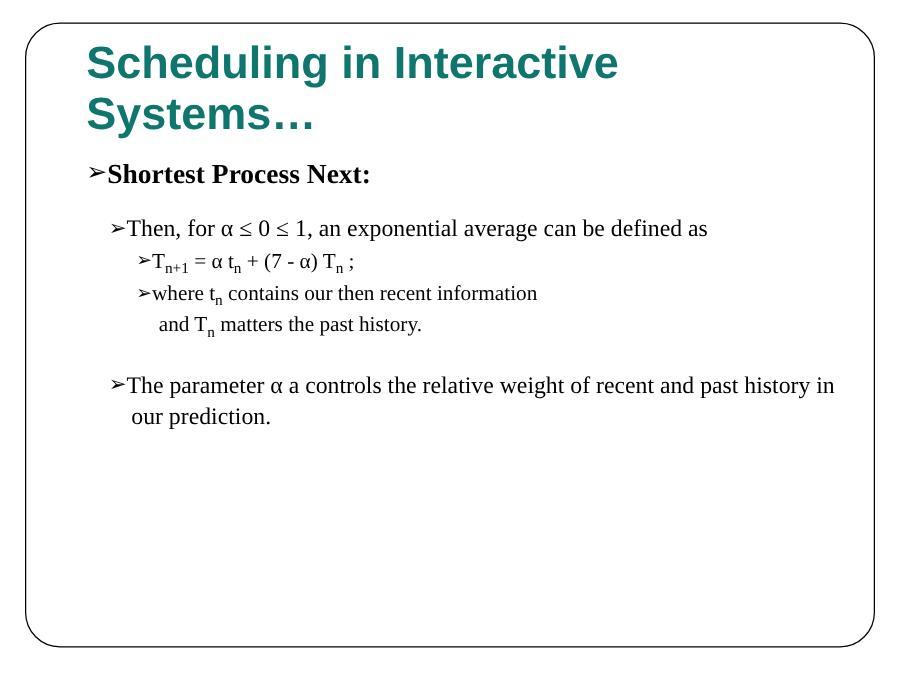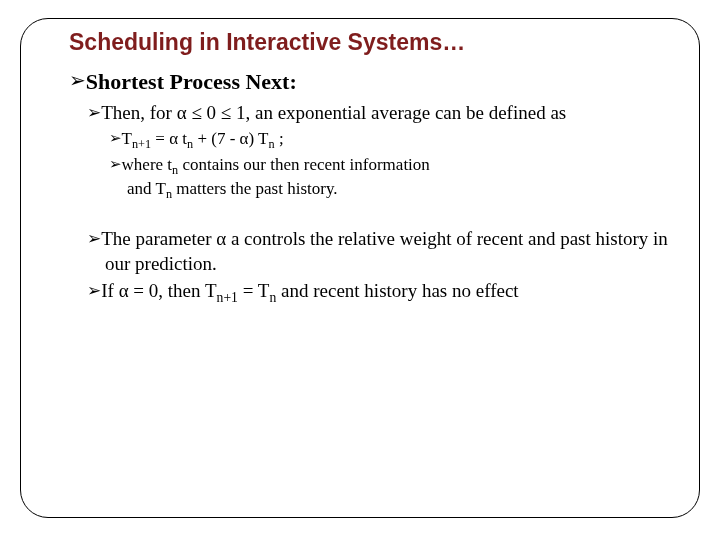--- a/index.html
+++ b/index.html
@@ -15,30 +15,30 @@
     width: 680px;
     height: 500px;
     margin: 18px auto 0 auto;
     border: 1.5px solid #000;
     border-radius: 28px;
     padding: 10px 30px 10px 48px;
     position: relative;
   }
   .title {
     font-family: Arial, Helvetica, sans-serif;
-    font-size: 23px;
+    font-size: 36px;
     font-weight: bold;
-    color: #7f1d1d;
+    color: #0f766e;
     line-height: 1.15;
     margin-bottom: 14px;
   }
   .lvl1 {
     font-size: 22px;
     font-weight: bold;
-    margin-bottom: 6px;
+    margin-bottom: 20px;
     position: relative;
     padding-left: 0;
   }
   .lvl1 .bullet-l1 {
     font-family: "Segoe Script", "Comic Sans MS", cursive;
     font-weight: normal;
     font-size: 20px;
     position: relative;
     top: -2px;
   }
@@ -95,19 +95,16 @@
 
   <div class="lvl3">
     <span class="bullet-l3">➢</span><span>where t</span><span class="sub">n</span><span> contains our then recent information</span><br>
     <span>and T</span><span class="sub">n</span><span> matters the past history.</span>
   </div>
 
   <div class="lvl2 block2">
     <span class="bullet-l2">➢</span><span>The parameter α a controls the relative weight of recent and past history in our prediction.</span>
   </div>
 
-  <div class="lvl2">
-    <span class="bullet-l2">➢</span><span>If  α  = 0, then T</span><span class="sub">n+1</span><span>  = T</span><span class="sub">n</span><span> and recent history has no effect</span>
-  </div>
 
 
 
 </div>
 
 </body></html>

